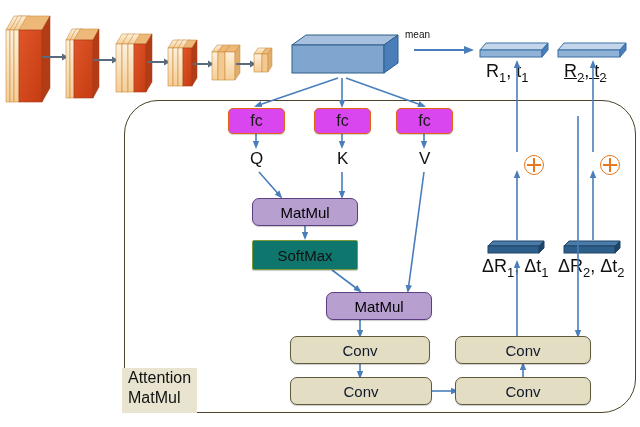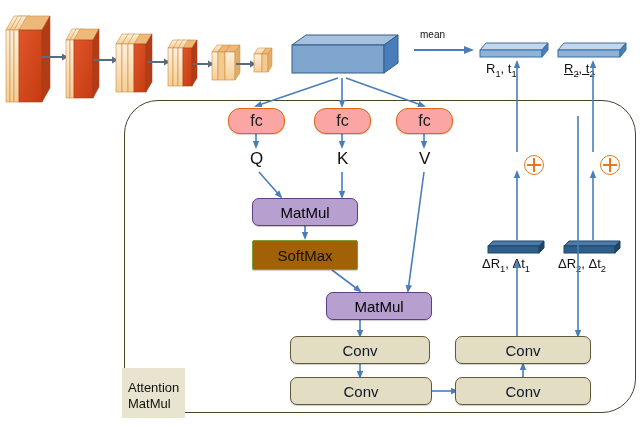--- a/index.html
+++ b/index.html
@@ -17,37 +17,37 @@
   
   .node{
     position:absolute;
     box-sizing:border-box;
     display:flex;align-items:center;justify-content:center;
     border-radius:6px;
     white-space:nowrap;
     line-height:1;
   }
   .node-fc{
-    background:#fca5a5;
+    background:#d946ef;
     border:1.6px solid #e2650f;
-    border-radius:12px;
+    border-radius:5px;
     color:#1a1a1a;
     font-size:16px;
     box-shadow:0 1px 1px rgba(0,0,0,.18);
   }
   .node-matmul{
     background:#b79fd0;
     border:1.6px solid #5c3f80;
     border-radius:7px;
     color:#000000;
     font-size:15px;
     box-shadow:0 1px 1px rgba(0,0,0,.2);
   }
   .node-softmax{
-    background:#a16207;
+    background:#0f766e;
     border:1.8px solid #7e9a3a;
     border-radius:2px;
     color:#111;
     font-size:15px;
     box-shadow:0 1px 1px rgba(0,0,0,.2);
   }
   .node-conv{
     background:#e2ddc3;
     border:1.8px solid #5f5a3a;
     border-radius:7px;
@@ -57,26 +57,26 @@
   }
 
   
   .label{
     position:absolute;
     color:#111;
     white-space:nowrap;
     line-height:1.05;
   }
   .label-qkv{font-size:17px;}
-  .label-vec{font-size:13px;}
+  .label-vec{font-size:18px;}
   .label-mean{font-size:10px;}
   .label-module{
-    font-size:13px;
+    font-size:16px;
     background:#e8e4cf;
-    padding:12px 6px 5px 6px;
+    padding:0 6px 5px 6px;
     line-height:1.25;
   }
   sub{font-size:.72em;}
 
   
   .att-border{
     position:absolute;
     box-sizing:border-box;
     border:1.7px solid #4a4529;
     border-radius:34px;
@@ -194,21 +194,21 @@
       <polygon points="268,54 272,48 272,66 268,72" fill="#e0ad6c" stroke="#c98d3e" stroke-width=".5"></polygon>
     </g>
   </svg>
 
   <svg class="bar3d" style="left:288px;top:33px;" width="112" height="44">
     <polygon points="4,12 18,2 110,2 96,12" fill="#a7c0dd" stroke="#2e5f8a" stroke-width="1"></polygon>
     <rect x="4" y="12" width="92" height="28" fill="#7fa6ce" stroke="#2e5f8a" stroke-width="1"></rect>
     <polygon points="96,12 110,2 110,30 96,40" fill="#4a7ebb" stroke="#2e5f8a" stroke-width="1"></polygon>
   </svg>
 
-  <div class="label label-mean" style="left:420px;top:30px;">mean</div>
+  <div class="label label-mean" style="left:405px;top:30px;">mean</div>
   <svg style="left:414px;top:44px;" width="62" height="12">
     <line x1="0" y1="6" x2="50" y2="6" stroke="#4a7ebb" stroke-width="2"></line>
     <polygon points="50,2 60,6 50,10" fill="#4a7ebb"></polygon>
   </svg>
 
   <svg class="bar3d" style="left:478px;top:40px;" width="74" height="20">
     <polygon points="2,10 8,3 70,3 64,10" fill="#c4d6ea" stroke="#3a6ea5" stroke-width="1"></polygon>
     <rect x="2" y="10" width="62" height="7" fill="#8fb2d6" stroke="#3a6ea5" stroke-width="1"></rect>
     <polygon points="64,10 70,3 70,10 64,17" fill="#4a7ebb" stroke="#3a6ea5" stroke-width="1"></polygon>
   </svg>

